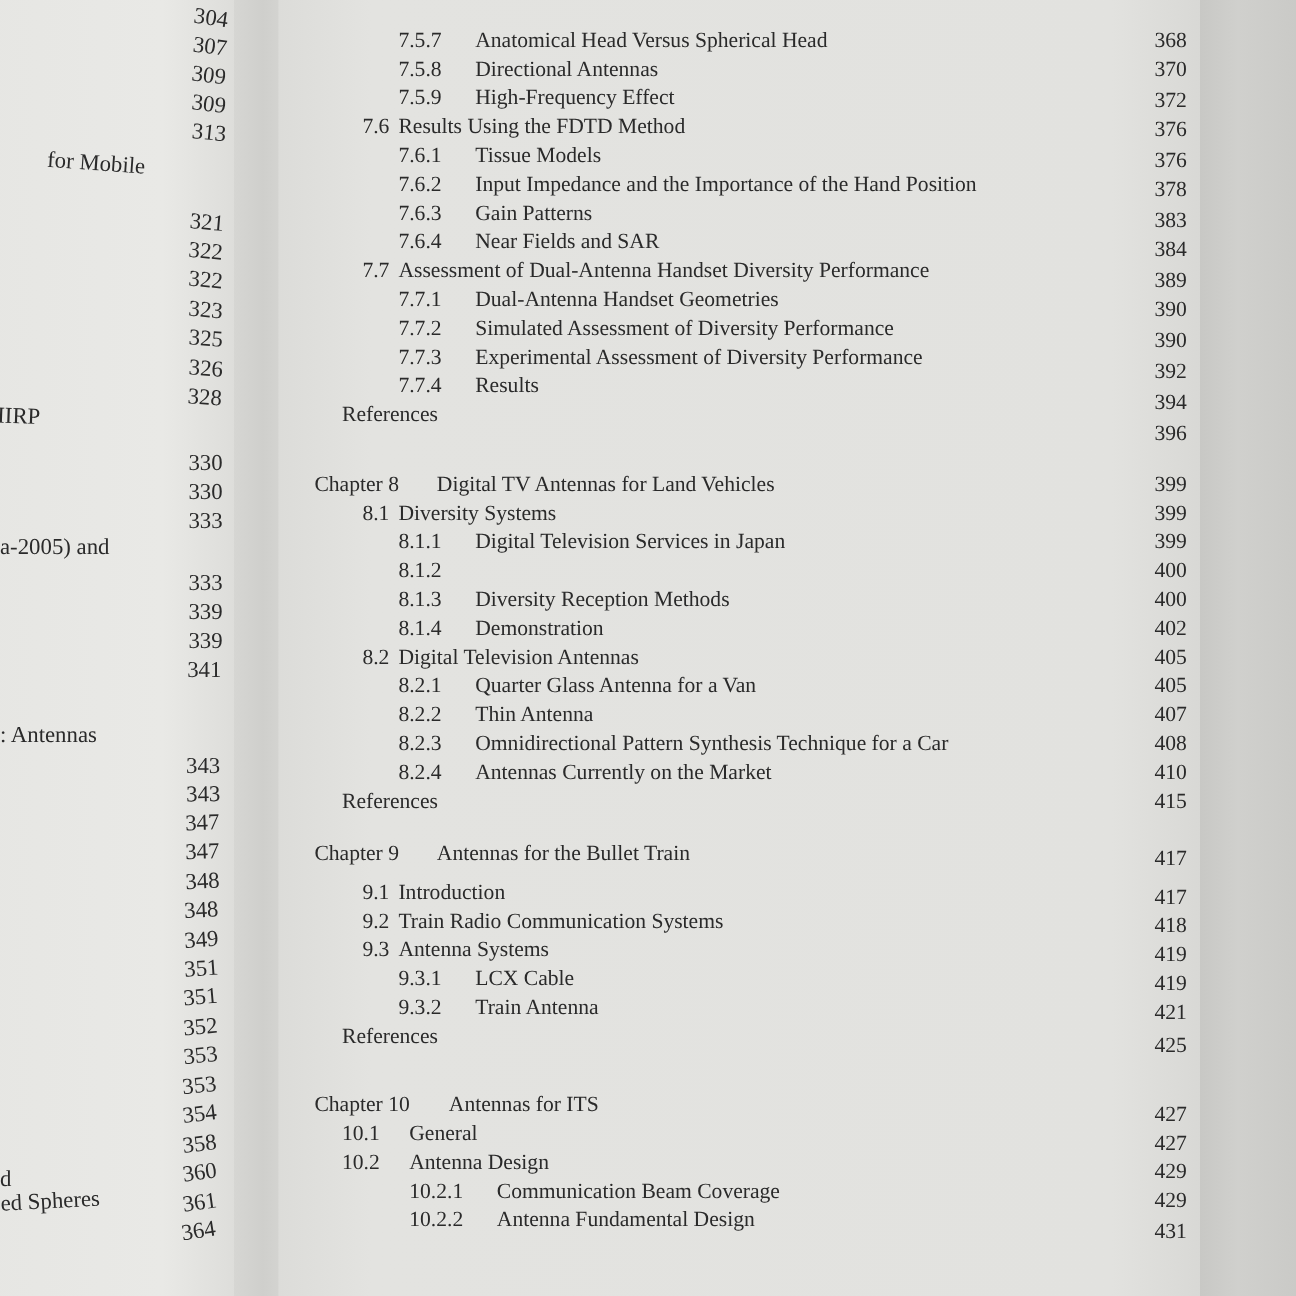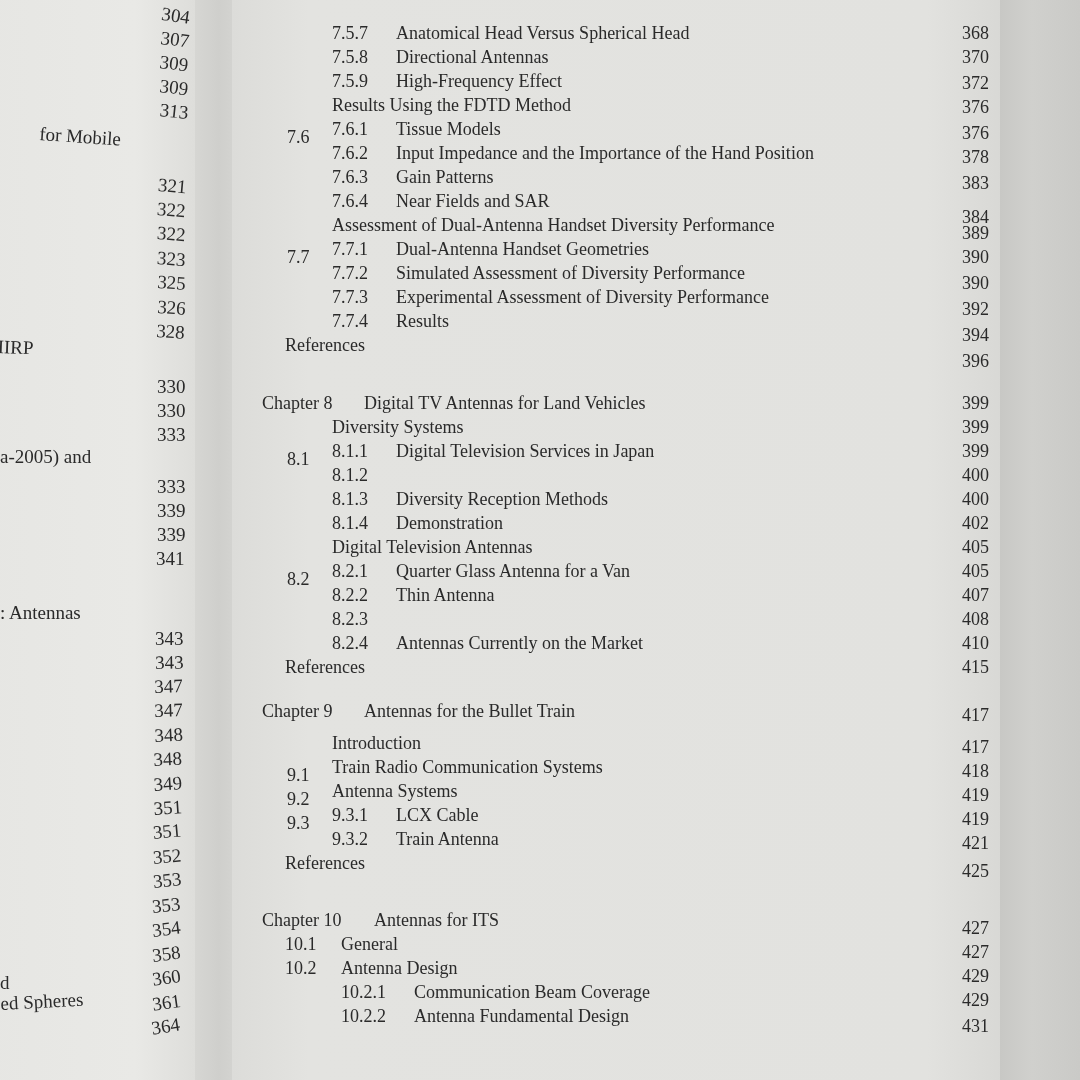--- a/index.html
+++ b/index.html
@@ -87,21 +87,21 @@
       position: absolute;
       left: 955px;
       top: 0;
       width: 34px;
       text-align: right;
     }
     
     .lvl-chapter .num { left: 262px; }
     .lvl-chapter .title { left: 364px; }
     .lvl-ch10 .title { left: 374px; }
-    .lvl-sec .num { left: 287px; margin-top: 32px; }
+    .lvl-sec .num { left: 302px; }
     .lvl-sec .title { left: 332px; }
     .lvl-sub .num { left: 332px; }
     .lvl-sub .title { left: 396px; }
     .lvl-sec10 .num { left: 285px; }
     .lvl-sec10 .title { left: 341px; }
     .lvl-sub10 .num { left: 341px; }
     .lvl-sub10 .title { left: 414px; }
     .lvl-ref .title { left: 285px; }
   </style>
 </head>
@@ -191,21 +191,21 @@
         <span class="page" style="top: 4px;">378</span>
       </div>
       <div class="toc-line lvl-sub" style="top: 166px;">
         <span class="num">7.6.3</span>
         <span class="title">Gain Patterns</span>
         <span class="page" style="top: 6px;">383</span>
       </div>
       <div class="toc-line lvl-sub" style="top: 190px;">
         <span class="num">7.6.4</span>
         <span class="title">Near Fields and SAR</span>
-        <span class="page" style="top: 16px;">384</span>
+        <span class="page" style="top: 6px;">384</span>
       </div>
       <div class="toc-line lvl-sec" style="top: 214px;">
         <span class="num">7.7</span>
         <span class="title">Assessment of Dual-Antenna Handset Diversity Performance</span>
         <span class="page" style="top: 8px;">389</span>
       </div>
       <div class="toc-line lvl-sub" style="top: 238px;">
         <span class="num">7.7.1</span>
         <span class="title">Dual-Antenna Handset Geometries</span>
         <span class="page" style="top: 8px;">390</span>
@@ -268,20 +268,21 @@
         <span class="title">Quarter Glass Antenna for a Van</span>
         <span class="page" style="top: 0px;">405</span>
       </div>
       <div class="toc-line lvl-sub" style="top: 584px;">
         <span class="num">8.2.2</span>
         <span class="title">Thin Antenna</span>
         <span class="page" style="top: 0px;">407</span>
       </div>
       <div class="toc-line lvl-sub" style="top: 608px;">
         <span class="num">8.2.3</span>
+        <span class="title">Omnidirectional Pattern Synthesis Technique for a Car</span>
         <span class="page" style="top: 0px;">408</span>
       </div>
       <div class="toc-line lvl-sub" style="top: 632px;">
         <span class="num">8.2.4</span>
         <span class="title">Antennas Currently on the Market</span>
         <span class="page" style="top: 0px;">410</span>
       </div>
       <div class="toc-line lvl-ref" style="top: 656px;">
         <span class="title">References</span>
         <span class="page" style="top: 0px;">415</span>

